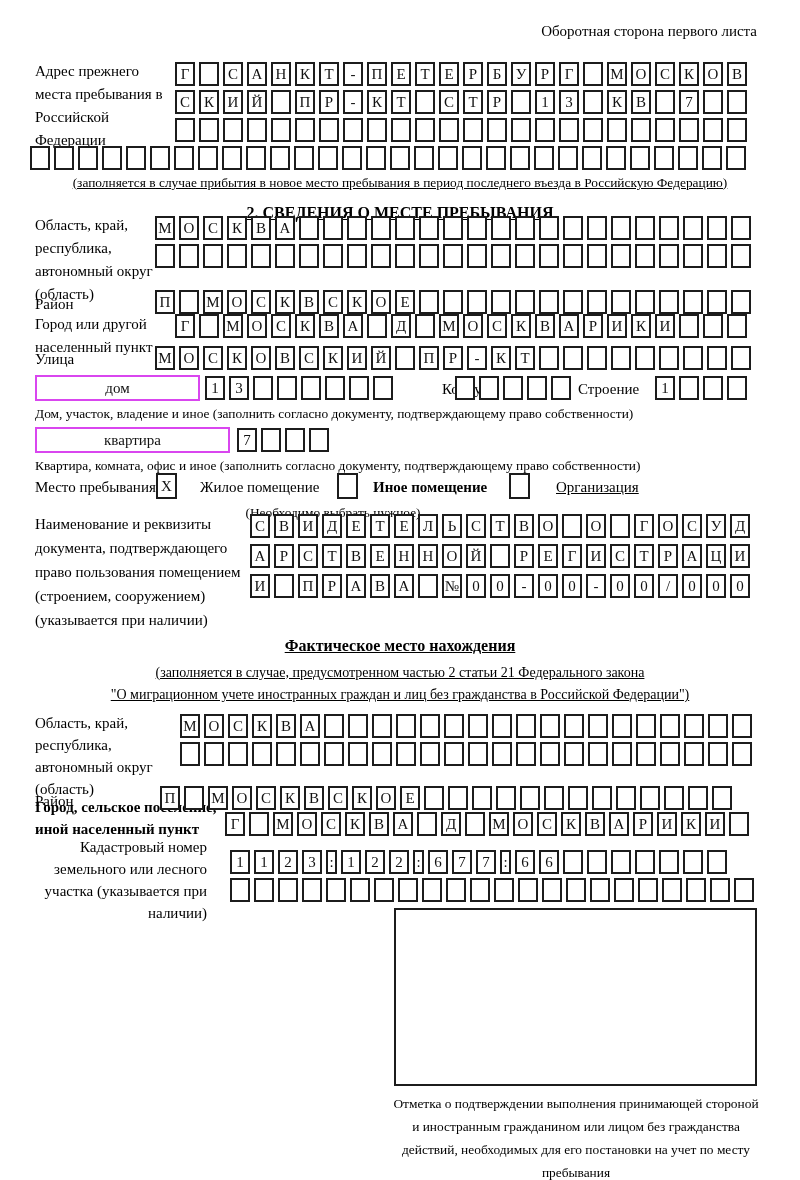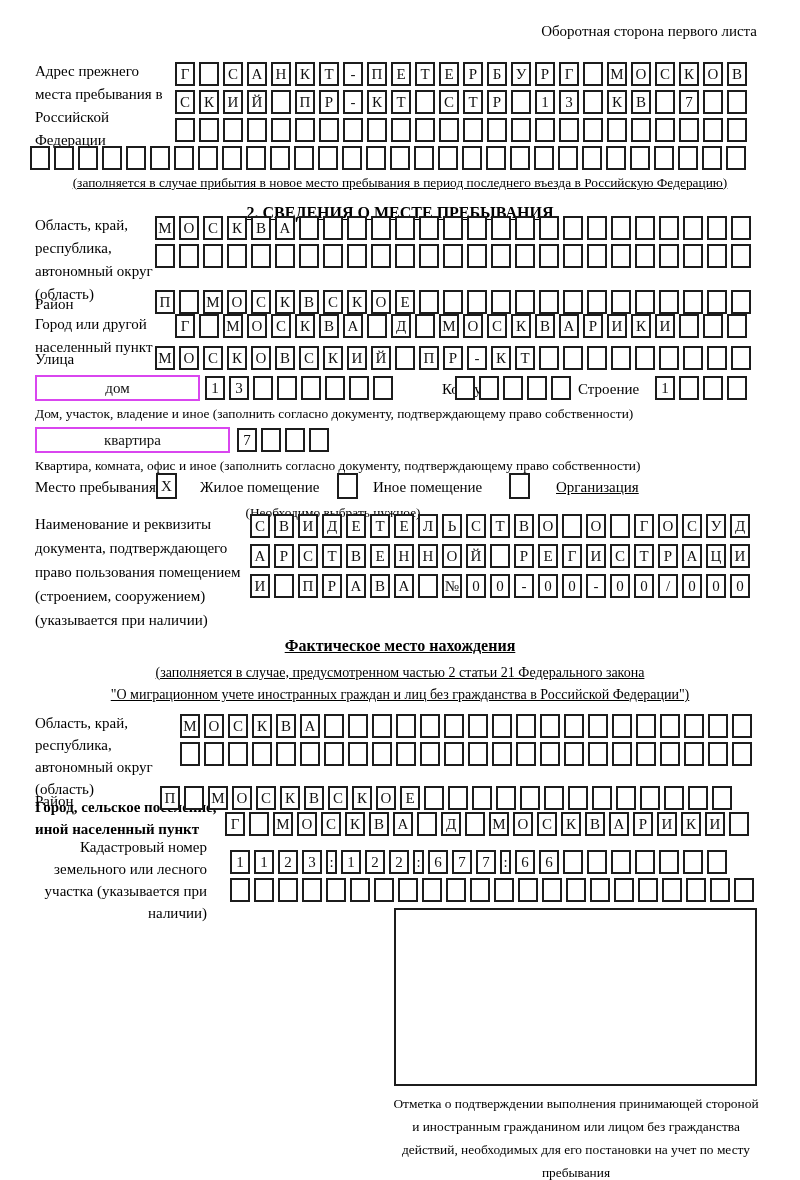--- a/index.html
+++ b/index.html
@@ -51,21 +51,21 @@
   <div class="t" style="left:578px; top:378px;">Строение</div>
   <div class="t small" style="left:35px; top:403px;">Дом, участок, владение и иное (заполнить согласно документу, подтверждающему право собственности)</div>
 
   <div class="wide-box" style="left:35px; top:427px; width:195px;">
     <span>квартира</span>
   </div>
   <div class="t small" style="left:35px; top:455px;">Квартира, комната, офис и иное (заполнить согласно документу, подтверждающему право собственности)</div>
 
   <div class="t" style="left:35px; top:476px;">Место пребывания:</div>
   <div class="t" style="left:200px; top:476px;">Жилое помещение</div>
-  <div class="t" style="left:373px; top:476px;">Иное помещение</div>
+  <div class="t" style="left:373px; top:476px;font-weight:bold;">Иное помещение</div>
   <div class="t" style="left:556px; top:476px;text-decoration:underline;">Организация</div>
   <div class="t small" style="left:133px; top:502px; width:400px; text-align:center;">(Необходимо выбрать нужное)</div>
 
   <div class="t" style="left:35px; top:512px; width:208px; line-height:24px;">Наименование и реквизиты документа, подтверждающего право пользования помещением (строением, сооружением) (указывается при наличии)</div>
 
   <div class="t bold center" style="top:634px; font-size:16px;">Фактическое место нахождения</div>
   <div class="t small center" style="top:662px; font-size:14px;">(заполняется в случае, предусмотренном частью 2 статьи 21 Федерального закона</div>
   <div class="t small center" style="top:684px; font-size:14px;">"О миграционном учете иностранных граждан и лиц без гражданства в Российской Федерации")</div>
 
   <div class="t" style="left:35px; top:712px; width:132px; line-height:22px;">Область, край, республика, автономный округ (область)</div>

